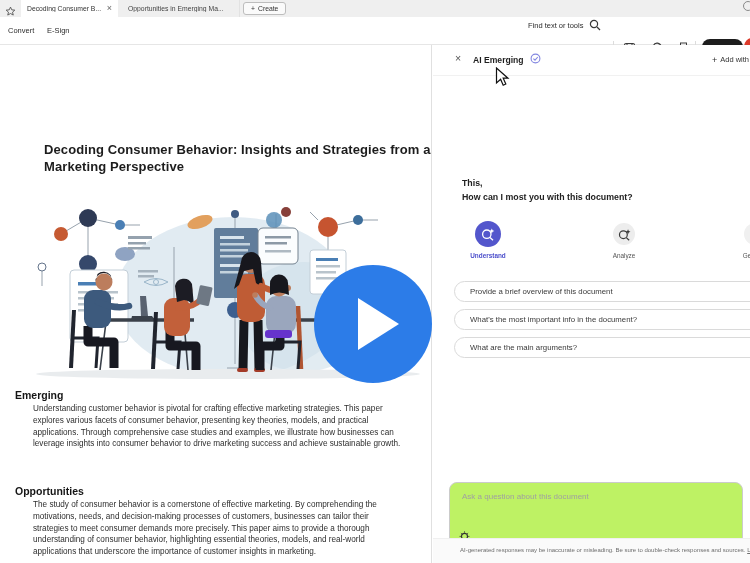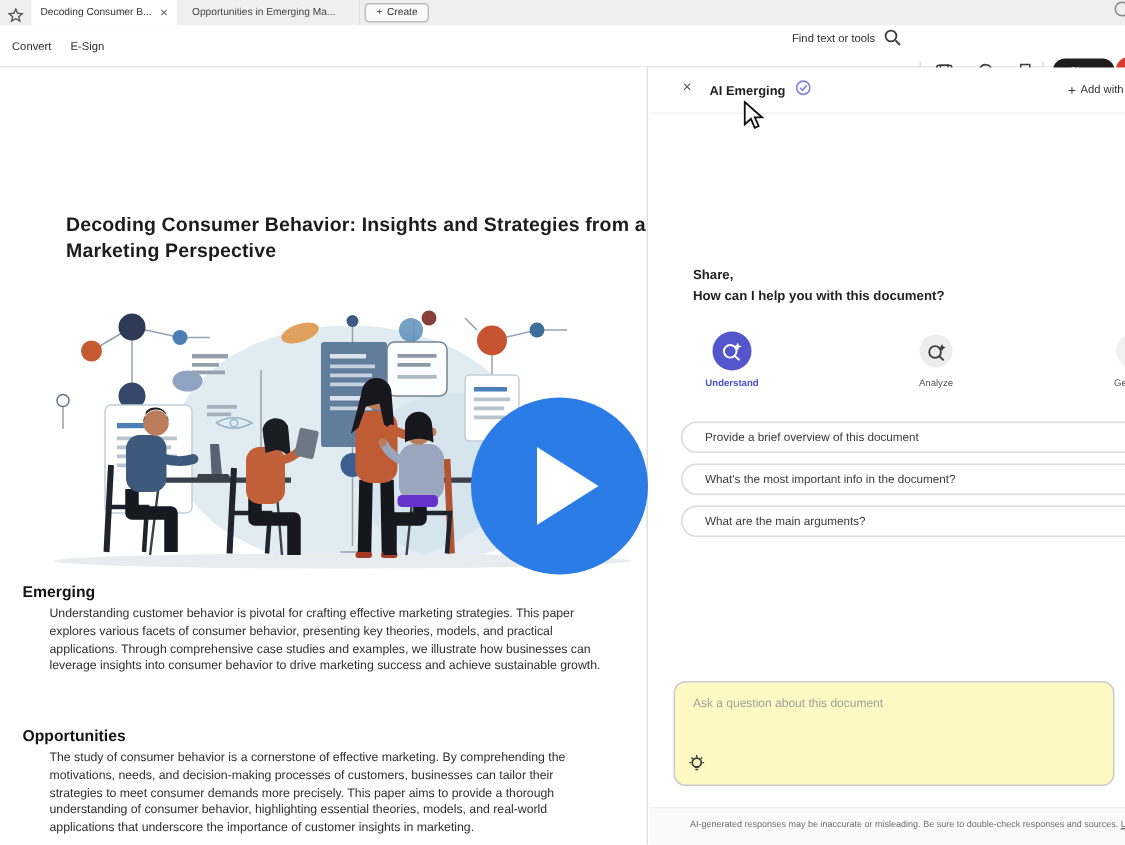--- a/index.html
+++ b/index.html
@@ -65,22 +65,22 @@
   .cat-analyze { left:180px; top:178px; width:22px; height:22px; background:#ededed; }
   .cat-generate { left:311px; top:178px; width:22px; height:22px; background:#f0f0f0; }
   .cat-label { position:absolute; top:207px; font-size:6.4px; text-align:center; white-space:nowrap; }
   .lab-understand { left:19px; width:72px; color:#4b4ecb; font-weight:bold; }
   .lab-analyze { left:157px; width:68px; color:#555; }
   .lab-generate { left:292px; width:62px; color:#555; }
   .chip { position:absolute; left:21px; width:330px; height:21px; border:1px solid #dadada; border-radius:11px;
           background:#fff; font-size:7.8px; color:#3a3a3a; line-height:19px; padding-left:15px;
           text-align:left; white-space:nowrap; overflow:hidden; font-family:"Liberation Sans",sans-serif; }
   .chip1 { top:236px; } .chip2 { top:264px; } .chip3 { top:292px; }
-  .ask-box { position:absolute; left:16px; top:409px; width:294px; height:70px; border:1px solid #cbcbcb;
-             border-radius:8px; background:#fef9c3; }
+  .ask-box { position:absolute; left:16px; top:437px; width:294px; height:70px; border:1px solid #cbcbcb;
+             border-radius:8px; background:#bef264; }
   .ask-input { width:100%; height:52px; border:none; outline:none; resize:none; font-size:8px; color:#333;
                padding:9px 12px; font-family:"Liberation Sans",sans-serif; background:transparent; }
   .ask-input::placeholder { color:#a0a0a0; }
   .bulb { position:absolute; left:8px; bottom:7px; width:13px; height:13px; }
   .disclaimer { position:absolute; left:0; top:493px; width:317px; height:25px; background:#fafafa;
                 border-top:1px solid #f0f0f0; }
   .disc-text { position:absolute; left:27px; top:8px; font-size:6px; color:#6e6e6e; white-space:nowrap; }
   .disc-link { text-decoration:underline; color:#6e6e6e; }
 </style>
 </head>
@@ -281,22 +281,22 @@
   <div class="add-files">
     <span class="plus">+</span>
     <span class="lbl">Add with</span>
   </div>
   <div class="ai-hdr-line"></div>
 
   <svg class="cursor" viewBox="0 0 15 20">
     <path d="M1.5 1 L1.5 16 L5.6 12.2 L8.2 18.2 L10.8 17 L8.2 11.2 L13 11.2 Z" fill="#fff" stroke="#111" stroke-width="1.2"></path>
   </svg>
 
-  <div class="greet1">Share,</div>
-  <div class="greet2">How can I help you with this document?</div>
+  <div class="greet1">This,</div>
+  <div class="greet2">How can I most you with this document?</div>
 
   <div class="cat-circle cat-understand">
     <svg width="14" height="14" viewBox="0 0 14 14">
       <circle cx="5.8" cy="7.2" r="4.2" fill="none" stroke="#fff" stroke-width="1.3"></circle>
       <path d="M9 10.4 L12 13.2" stroke="#fff" stroke-width="1.3"></path>
       <path d="M10.8 1.4 l0.8 1.8 1.8 0.8 -1.8 0.8 -0.8 1.8 -0.8 -1.8 -1.8 -0.8 1.8 -0.8 z" fill="#fff"></path>
     </svg>
   </div>
   <div class="cat-label lab-understand">Understand</div>
 

